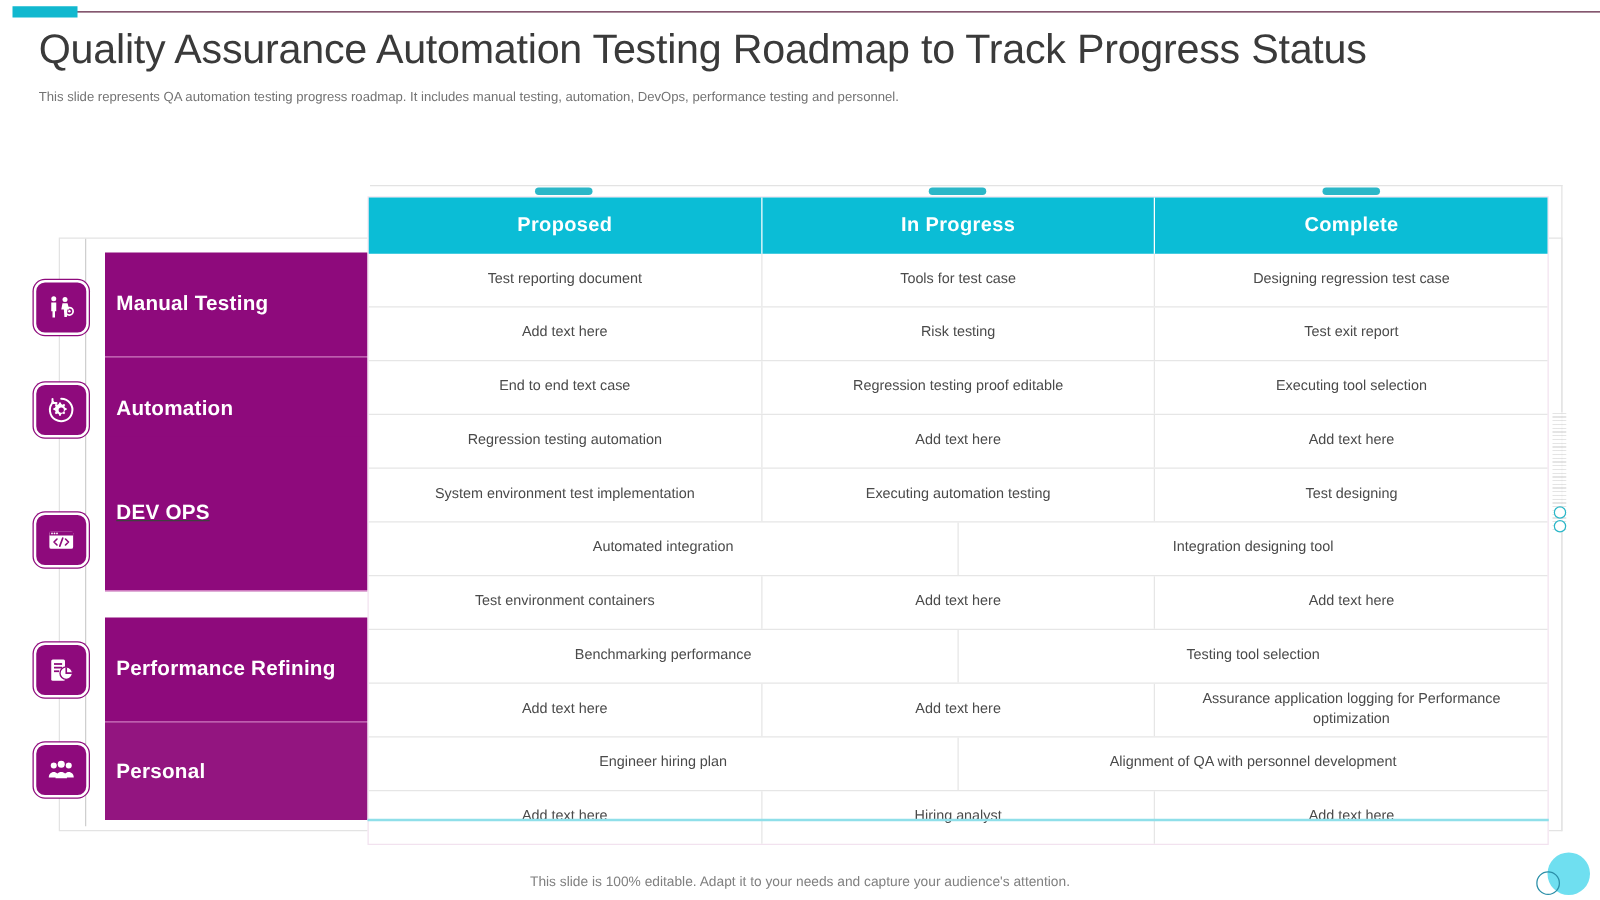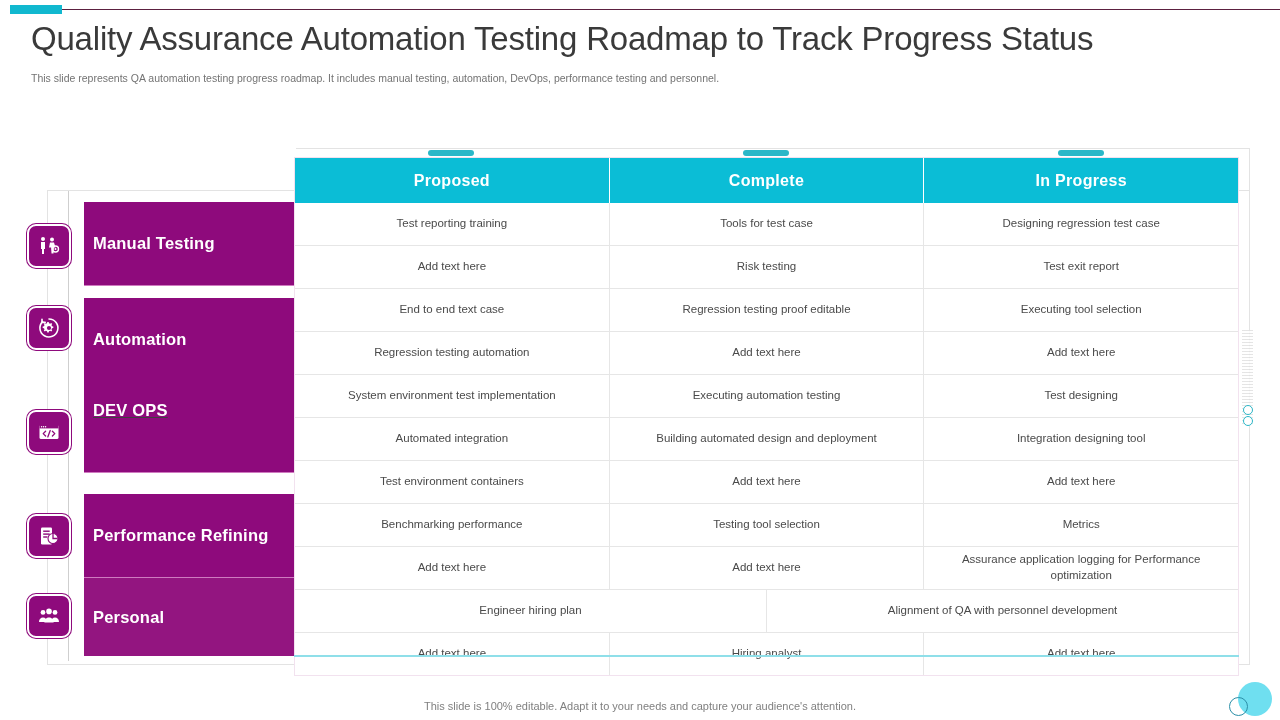--- a/index.html
+++ b/index.html
@@ -298,42 +298,42 @@
       <path d="M7.4 18.6c0-3 2.1-5.1 4.6-5.1s4.6 2.1 4.6 5.1z"></path>
       <circle cx="18" cy="8.4" r="2.4"></circle>
       <path d="M14 18c0-2.6 1.8-4.4 4-4.4S22 15.4 22 18z"></path>
     </svg>
   </span>
 </div>
 
 <div class="cat-block" style="top:202px; height:84px;">
   <span class="cat-label">Manual Testing</span>
 </div>
-<div class="cat-block" style="top:298px; height:84px;">
+<div class="cat-block" style="top:286px; height:84px;">
   <span class="cat-label">Automation</span>
 </div>
 <div class="cat-block" style="top:349px; height:124px;text-decoration:underline;">
   <span class="cat-label">DEV  OPS</span>
 </div>
 <div class="cat-block" style="top:494px; height:84px;">
   <span class="cat-label">Performance Refining</span>
 </div>
 <div class="cat-block last" style="top:578px; height:78px; background:#931580;text-align:center;">
   <span class="cat-label">Personal</span>
 </div>
 
 <div class="table-wrap">
   <div class="thead">
     <div class="th">Proposed</div>
+    <div class="th">In Progress</div>
     <div class="th">Complete</div>
-    <div class="th">In Progress</div>
   </div>
   <div id="table-body">
       <div class="trow">
-        <div class="td">Test reporting training</div>
+        <div class="td">Test reporting document</div>
         <div class="td">Tools for test case</div>
         <div class="td">Designing regression test case</div>
       </div>
       <div class="trow">
         <div class="td">Add text here</div>
         <div class="td">Risk testing</div>
         <div class="td">Test exit report</div>
       </div>
       <div class="trow">
         <div class="td">End to end text case</div>
@@ -345,32 +345,30 @@
         <div class="td">Add text here</div>
         <div class="td">Add text here</div>
       </div>
       <div class="trow">
         <div class="td">System environment test implementation</div>
         <div class="td">Executing automation testing</div>
         <div class="td">Test designing</div>
       </div>
       <div class="trow">
         <div class="td">Automated integration</div>
-        <div class="td">Building automated design and deployment</div>
         <div class="td">Integration designing tool</div>
       </div>
       <div class="trow">
         <div class="td">Test environment  containers</div>
         <div class="td">Add text here</div>
         <div class="td">Add text here</div>
       </div>
       <div class="trow">
         <div class="td">Benchmarking performance</div>
         <div class="td">Testing tool selection</div>
-        <div class="td">Metrics</div>
       </div>
       <div class="trow">
         <div class="td">Add text here</div>
         <div class="td">Add text here</div>
         <div class="td">Assurance application logging for Performance optimization</div>
       </div>
       <div class="trow">
         <div class="td">Engineer hiring plan</div>
         <div class="td">Alignment of QA with personnel development</div>
       </div>

